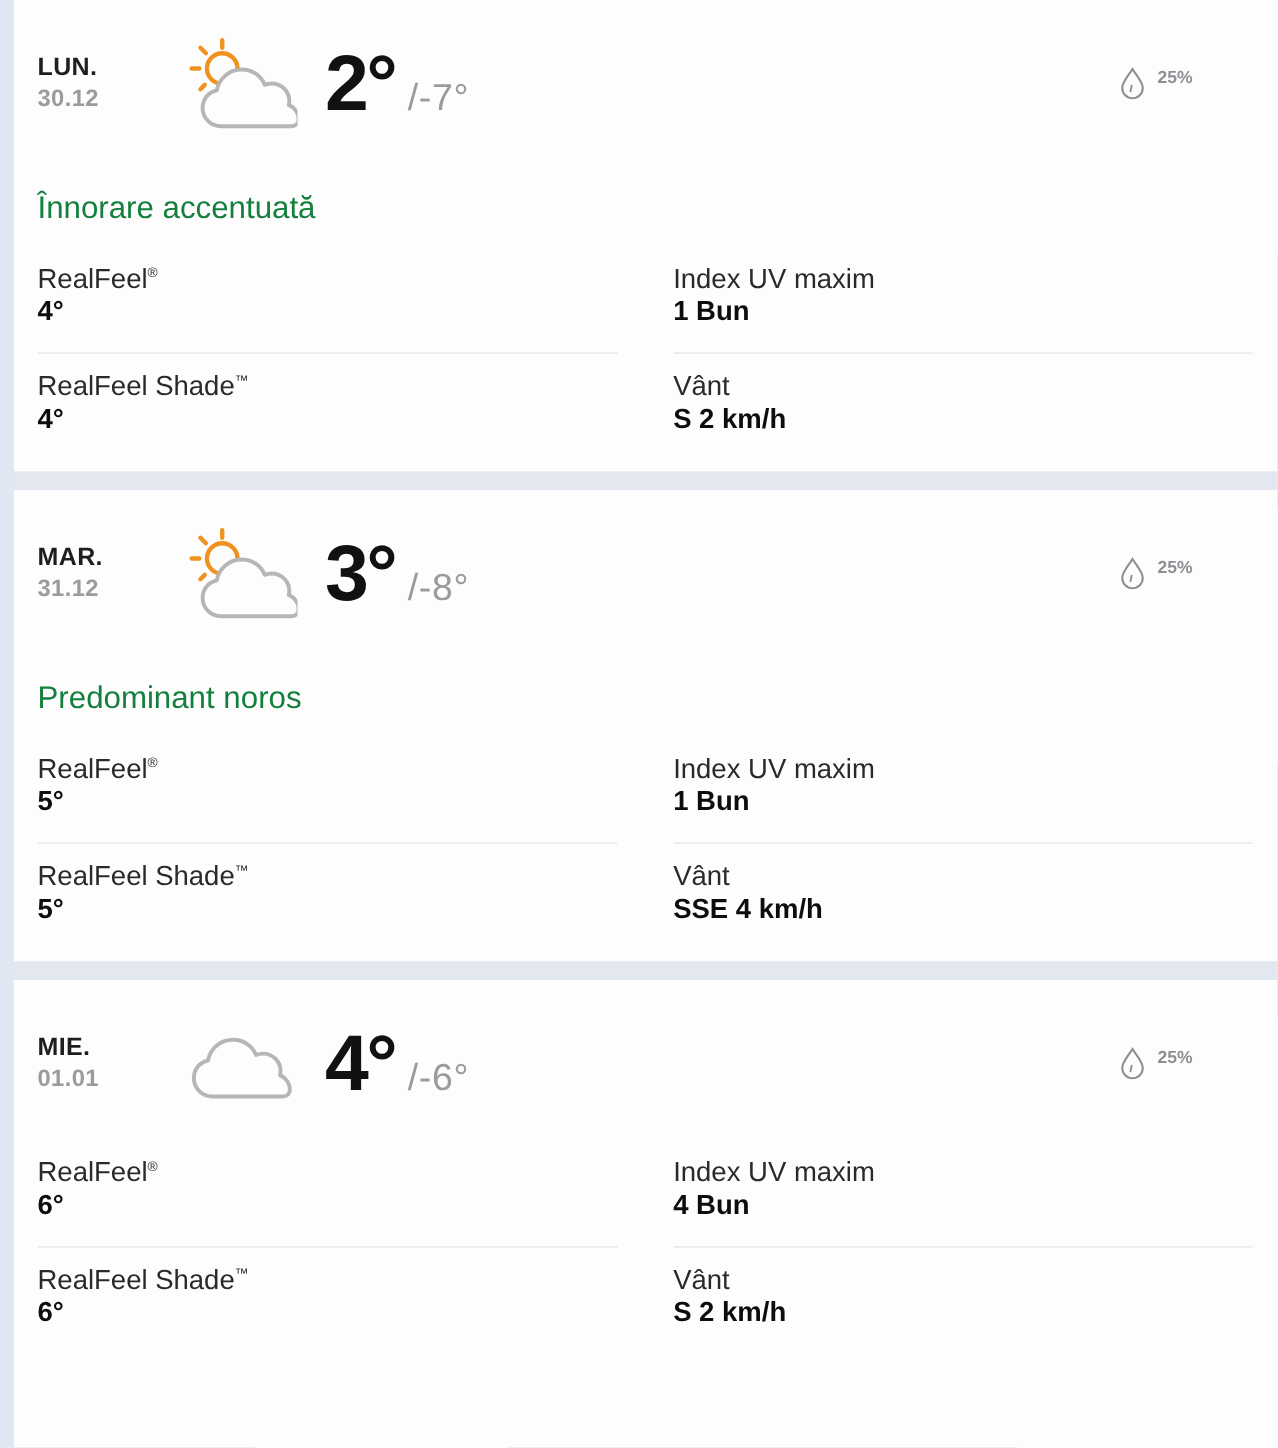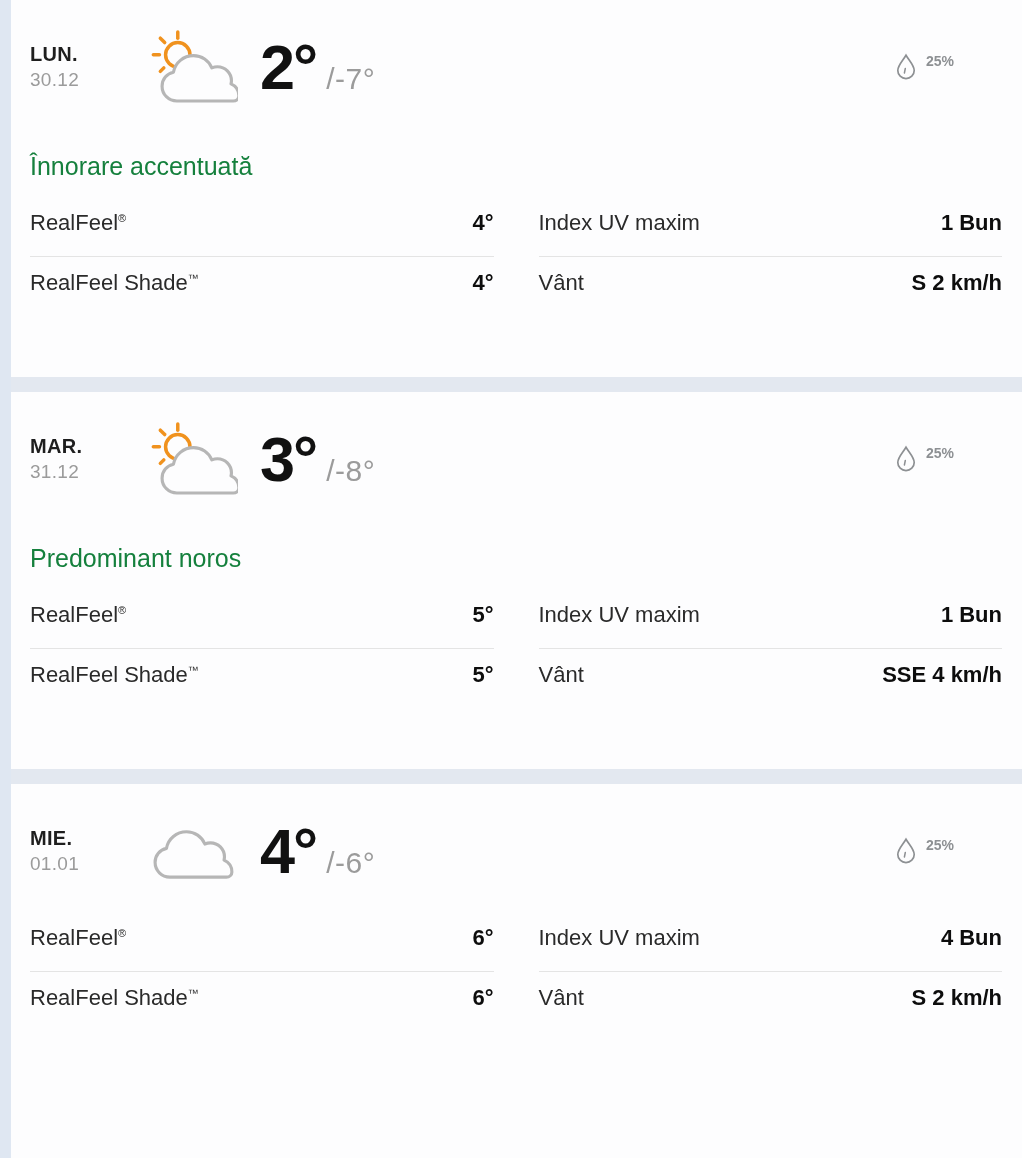--- a/index.html
+++ b/index.html
@@ -22,21 +22,21 @@
     margin-bottom: 15px;
     padding: 22px 20px 0 19px;
     cursor: pointer;
   }
   .card:last-child { margin-bottom: 0; height: 374px; }
 
   
   .card-header { display: flex; align-items: center; height: 90px; }
   .day-date { width: 78px; }
   .day-name { font-size: 20px; font-weight: 700; color: #1e1e1e; letter-spacing: 0.3px; }
-  .day-date-num { font-size: 19px; font-weight: 400; color: #9b9b9b; margin-top: 3px; letter-spacing: 0.3px; }
+  .day-date-num { font-size: 19px; font-weight: 700; color: #9b9b9b; margin-top: 3px; letter-spacing: 0.3px; }
   .weather-icon { width: 96px; height: 88px; margin-left: 34px; flex: none; }
   .weather-icon svg { width: 100%; height: 100%; display: block; }
   .weather-icon.cloudy .sun-group { display: none; }
   .weather-icon.cloudy .cloud-group { transform: translate(9px, 13px); }
   .temps { display: flex; align-items: baseline; margin-left: 22px; white-space: nowrap; }
   .temp-high { font-size: 63px; font-weight: 700; color: #111; letter-spacing: -2px; line-height: 1; }
   .temp-low { font-size: 30px; font-weight: 400; color: #9b9b9b; margin-left: 10px; letter-spacing: 0.5px; }
   .precip {
     margin-left: auto; margin-right: 48px;
     display: flex; align-items: flex-start;
@@ -51,20 +51,21 @@
   
   .details {
     margin-top: 16px;
     display: grid;
     grid-template-columns: 1fr 1fr;
     column-gap: 45px;
   }
   .detail-row {
     display: flex; justify-content: space-between; align-items: baseline;
     padding: 13px 0 20px;
+    flex-direction: column;
   }
   .detail-row.first { border-bottom: 1px solid #e4e4e4; }
   .detail-label { font-size: 22px; color: #2a2a2a; }
   .detail-label sup { font-size: 11px; color: #2a2a2a; }
   .detail-value { font-size: 22px; font-weight: 700; color: #0d0d0d; white-space: nowrap; }
 </style>
 </head>
 <body>
 
 <div class="page">

